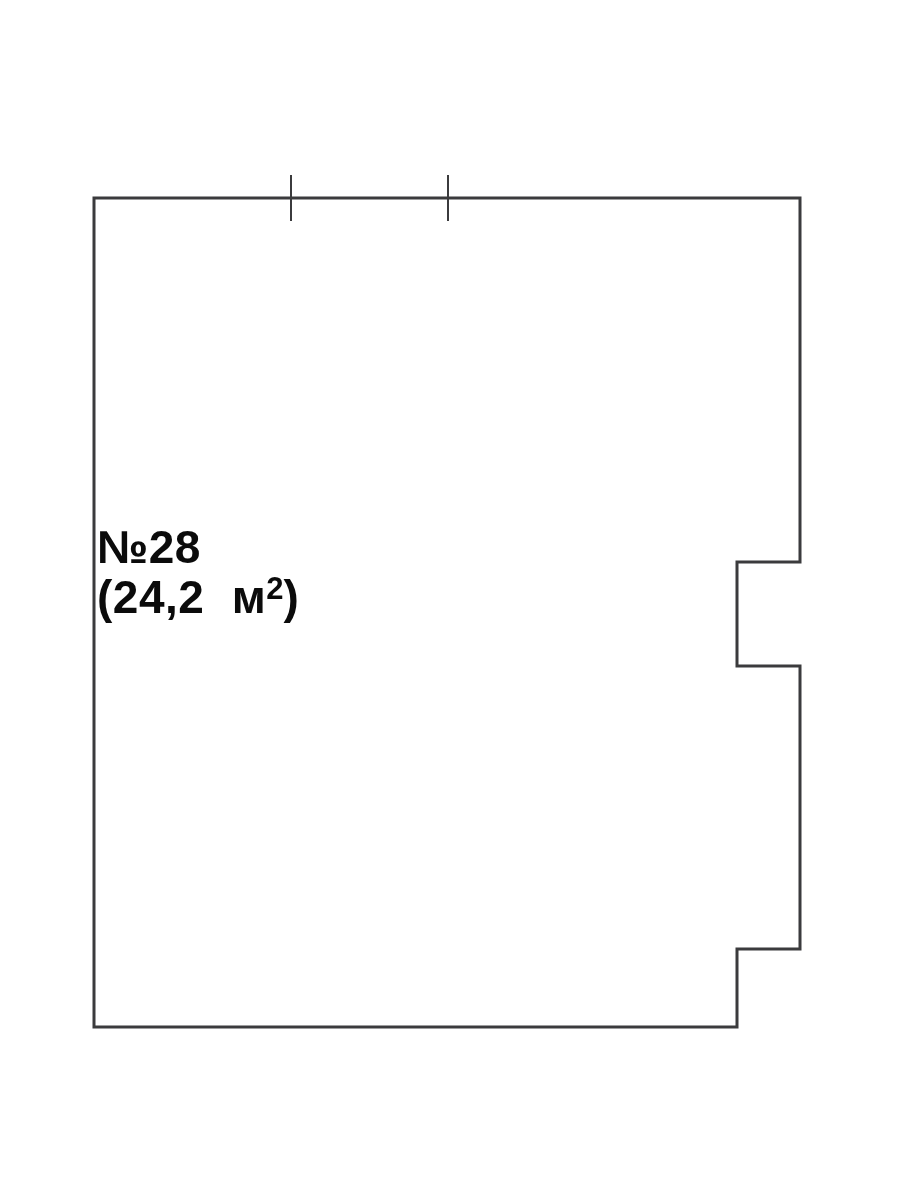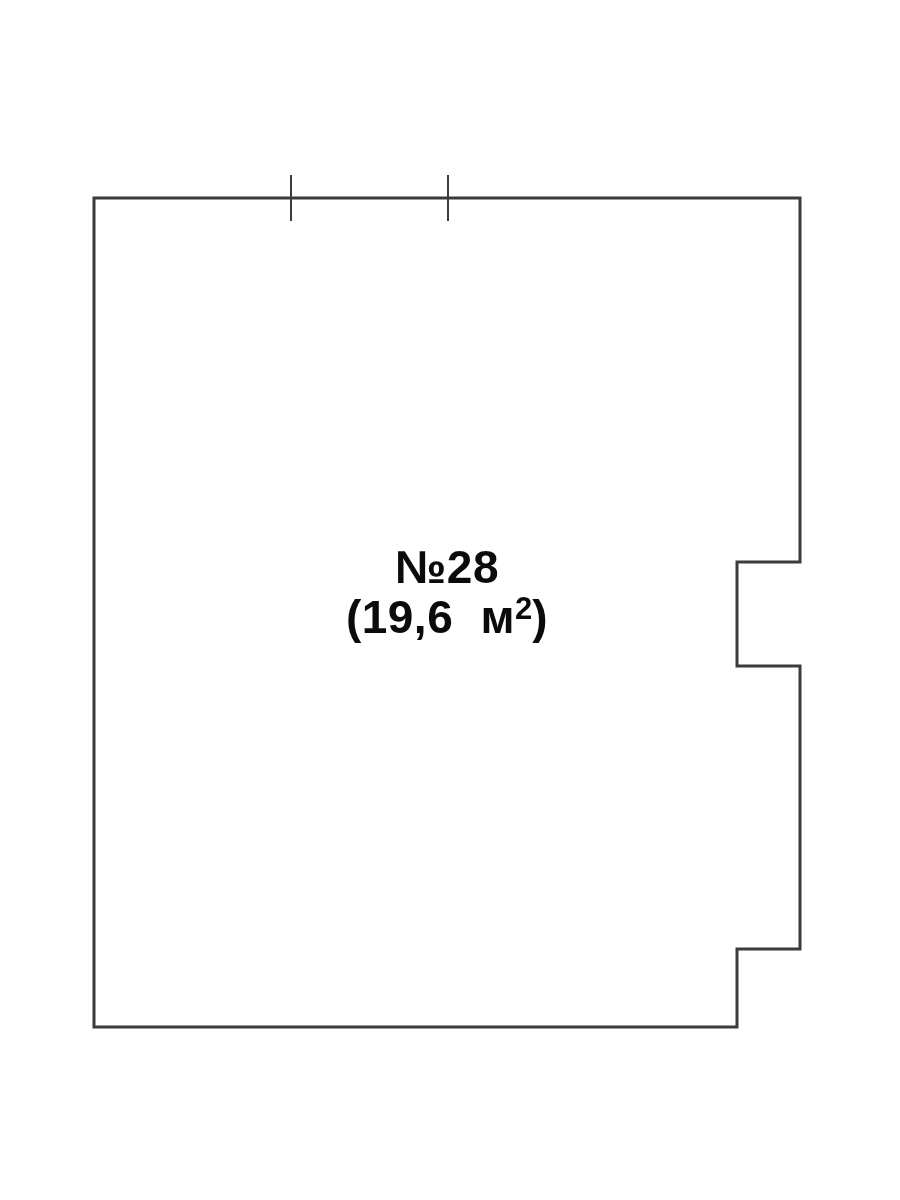--- a/index.html
+++ b/index.html
@@ -19,23 +19,22 @@
       position: absolute;
       left: 0;
       top: 0;
       width: 900px;
       height: 1200px;
       display: block;
     }
     .room-label {
       position: absolute;
       left: 97px;
-      top: 542px;
+      top: 522px;
       width: 700px;
-      text-align: center;
       font-weight: bold;
       font-size: 46px;
       line-height: 50px;
       letter-spacing: 0.5px;
       white-space: nowrap;
     }
     .room-area {
       word-spacing: 14px;
     }
     .sup {
@@ -54,16 +53,16 @@
   <svg class="plan-svg" viewBox="0 0 900 1200" xmlns="http://www.w3.org/2000/svg">
     <polygon id="room-outline" points="94,198 800,198 800,562 737,562 737,666 800,666 800,949 737,949 737,1027 94,1027" fill="none" stroke="#3b3b3d" stroke-width="3" stroke-linejoin="miter"></polygon>
     <g id="wall-ticks">
         <line x1="291" x2="291" y1="175" y2="221" stroke="#3b3b3d" stroke-width="2"></line>
         <line x1="448" x2="448" y1="175" y2="221" stroke="#3b3b3d" stroke-width="2"></line>
       </g>
   </svg>
 
   <div class="room-label" style="color: rgb(11, 11, 11);">
     <div class="room-number">№28</div>
-    <div class="room-area"><span>(19,6 м</span><span class="sup">2</span><span>)</span></div>
+    <div class="room-area"><span>(24,2 м</span><span class="sup">2</span><span>)</span></div>
   </div>
 
 </div>
 
 </body></html>

